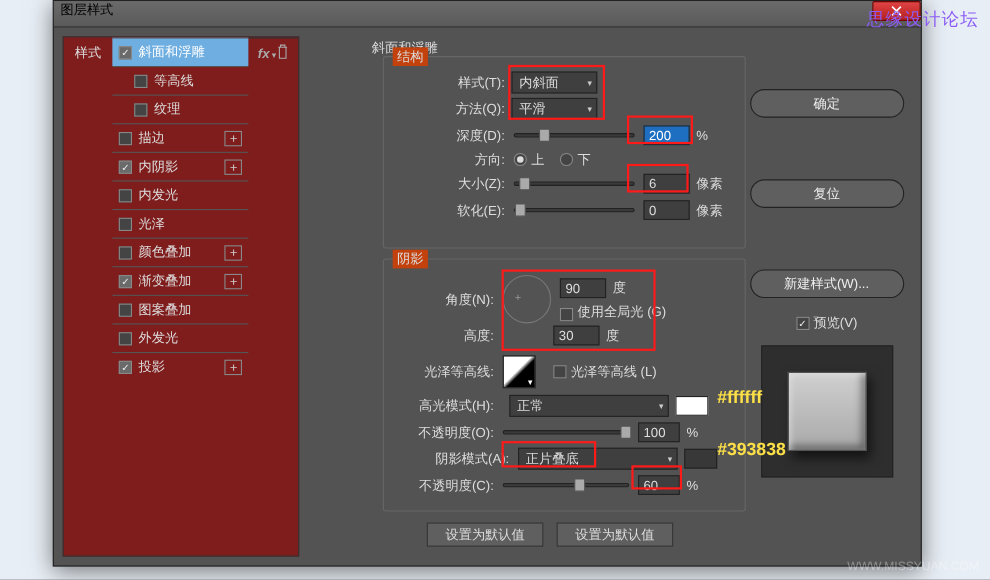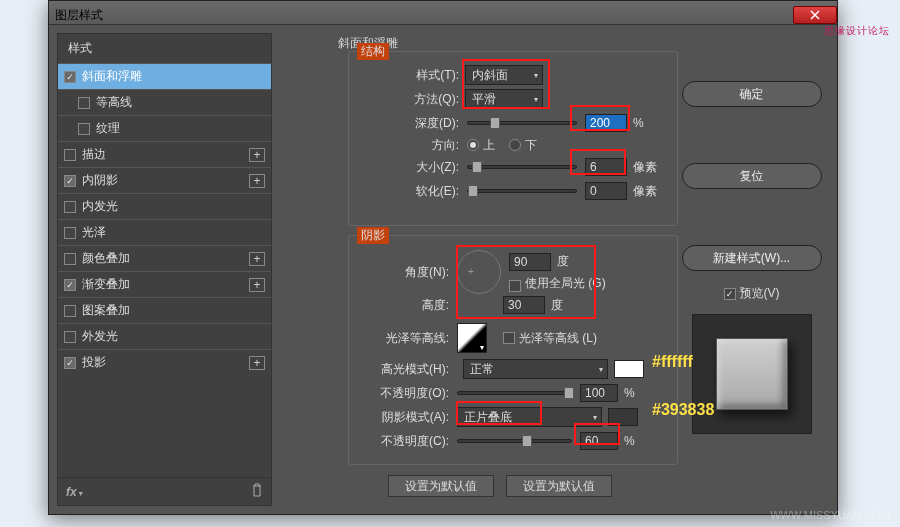--- a/index.html
+++ b/index.html
@@ -1,24 +1,24 @@
 <!DOCTYPE html>
 <html><head>
 <meta charset="utf-8">
 <style>
 * { box-sizing: border-box; margin: 0; padding: 0; font-family: "Microsoft YaHei", sans-serif; font-size: 12px; }
 body { background: #e8eef5; width: 900px; height: 527px; position: relative; }
-.watermark-top { position: absolute; top: 24px; right: 10px; color: #be185d; font-size: 10px; z-index: 100; letter-spacing: 1px; }
+.watermark-top { position: absolute; top: 8px; right: 10px; color: #8b5cf6; font-size: 16px; z-index: 100; letter-spacing: 1px; }
 .watermark-bottom { position: absolute; bottom: 6px; right: 10px; color: #fff; font-size: 11px; opacity: 0.35; z-index: 100; }
 .dialog { position: absolute; top: 0; left: 48px; width: 790px; height: 515px; background: #535353; border: 1px solid #222; box-shadow: 0 4px 20px rgba(0,0,0,0.5); }
-.titlebar { height: 24px; background: linear-gradient(#6a6a6a,#5a5a5a); display: flex; align-items: flex-end; justify-content: space-between; padding: 0 0 0 6px; border-bottom: 1px solid #333; }
+.titlebar { height: 24px; background: linear-gradient(#6a6a6a,#5a5a5a); display: flex; align-items: flex-start; justify-content: space-between; padding: 0 0 0 6px; border-bottom: 1px solid #333; }
 .close-btn { width: 44px; height: 18px; background: linear-gradient(#e04343,#b52020); border: 1px solid #7a0000; border-radius: 2px; display: flex; align-items: center; justify-content: center; color: #fff; }
 .close-btn svg { width: 10px; height: 10px; }
 .body { display: flex; height: calc(100% - 24px); padding: 8px; gap: 8px; }
-.sidebar { width: 215px; background: #404040; border: 1px solid #333; display: flex; flex-direction: column; }
+.sidebar { width: 215px; background: #7f1d1d; border: 1px solid #333; display: flex; flex-direction: row; }
 .sidebar-header { padding: 6px 10px; color: #ddd; }
 .sidebar-sub { padding: 5px 10px; color: #ddd; border-top: 1px solid #555; }
 .style-list { flex: 1; overflow: auto; }
 .style-item { display: flex; align-items: center; padding: 4px 6px; color: #ddd; border-top: 1px solid #555; }
 .style-item.selected { background: #6faee0; color: #fff; }
 .style-item .chk { width: 12px; height: 12px; border: 1px solid #888; margin-right: 6px; background: #444; display: inline-flex; align-items: center; justify-content: center; }
 .style-item .chk.on { background: #6a6a6a; }
 .style-item .chk.on::after { content: "✓"; font-size: 9px; color: #eee; }
 .style-item .indent { width: 14px; }
 .style-item .plus { margin-left: auto; width: 16px; height: 14px; border: 1px solid #888; display: inline-flex; align-items: center; justify-content: center; color: #ccc; font-size: 12px; line-height: 1; }
@@ -235,21 +235,21 @@
           <span class="color-sw" style="background:#ffffff;margin-left:6px"></span>
         </div>
         <div class="row" style="left:0;top:146px;width:100%">
           <span class="lbl" style="width:100px">不透明度(O):</span>
           <span class="slider" style="width:115px;margin-left:8px">
               <span class="thumb" style="left:106px"></span>
             </span>
           <span class="input" style="width:38px;margin-left:8px">100</span>
           <span style="margin-left:6px">%</span>
         </div>
-        <div class="row" style="left:0;top:170px;width:100%">
+        <div class="row" style="left:14px;top:170px;width:100%">
           <span class="lbl" style="width:100px">阴影模式(A):</span>
           <span class="dropdown" style="width:145px;margin-left:8px">
               <span>正片叠底</span>
               <span class="chev">▾</span>
             </span>
           <span class="color-sw" style="background:#393838;margin-left:6px"></span>
         </div>
         <div class="row" style="left:0;top:194px;width:100%">
           <span class="lbl" style="width:100px">不透明度(C):</span>
           <span class="slider" style="width:115px;margin-left:8px">

